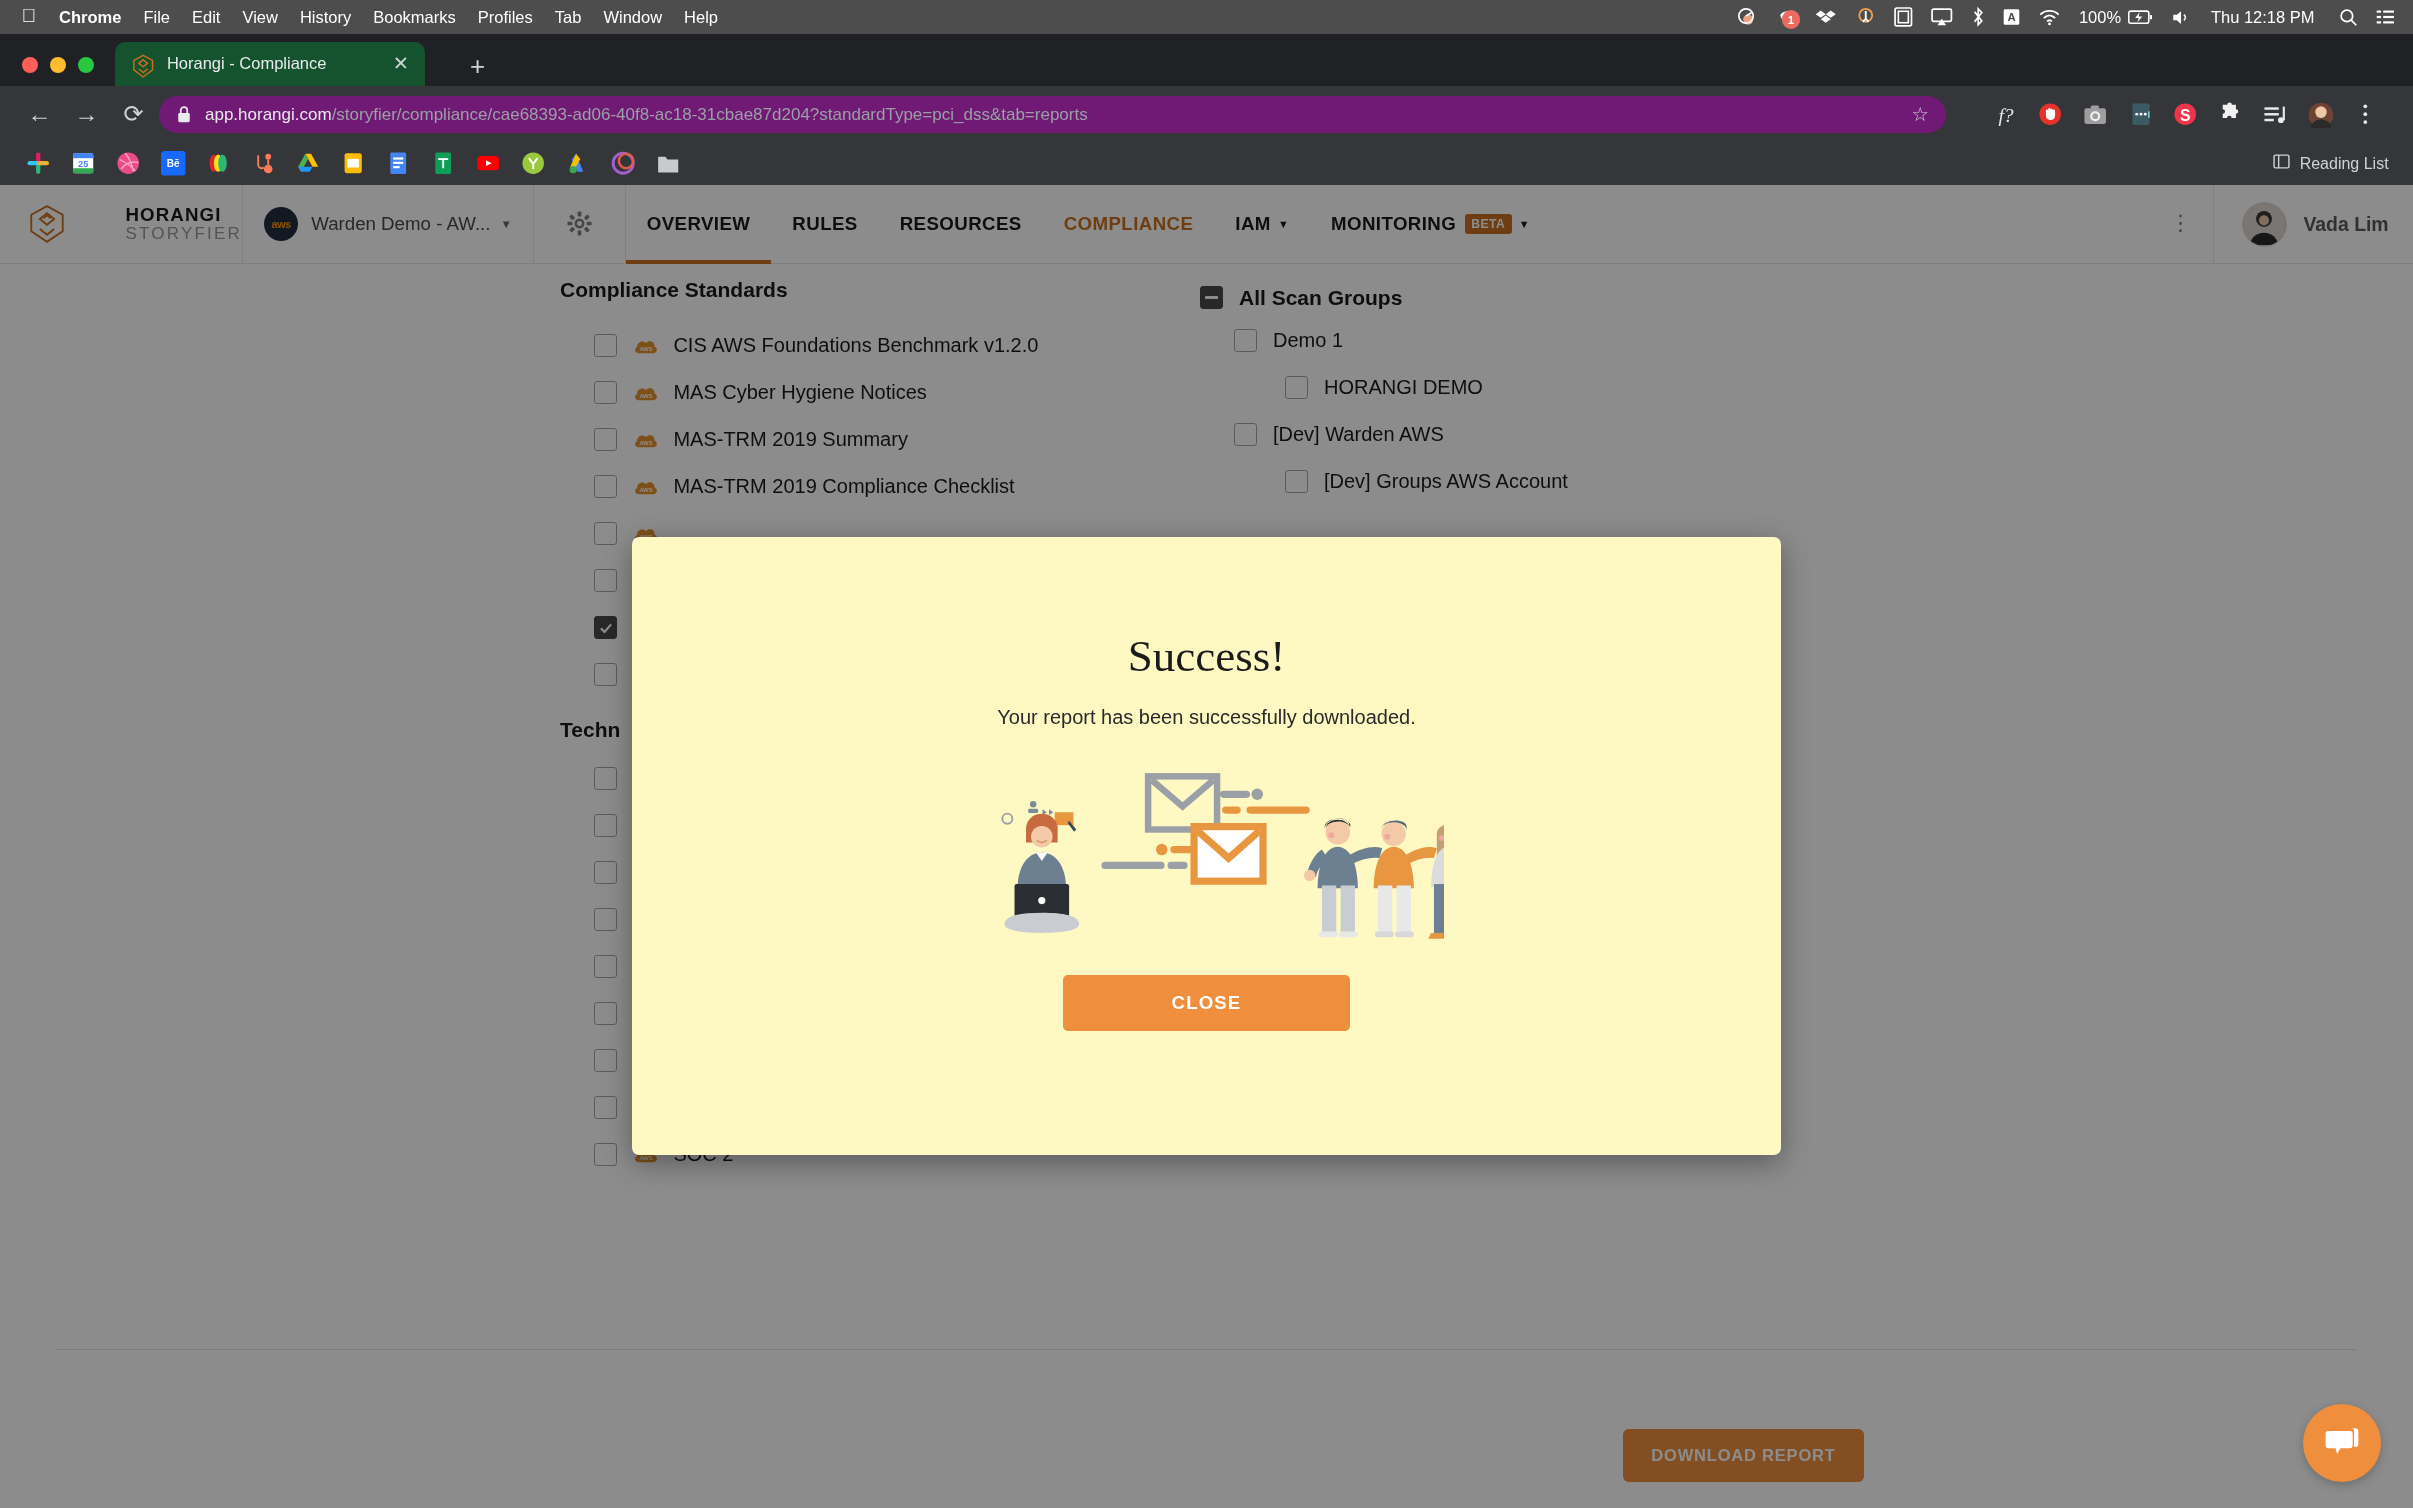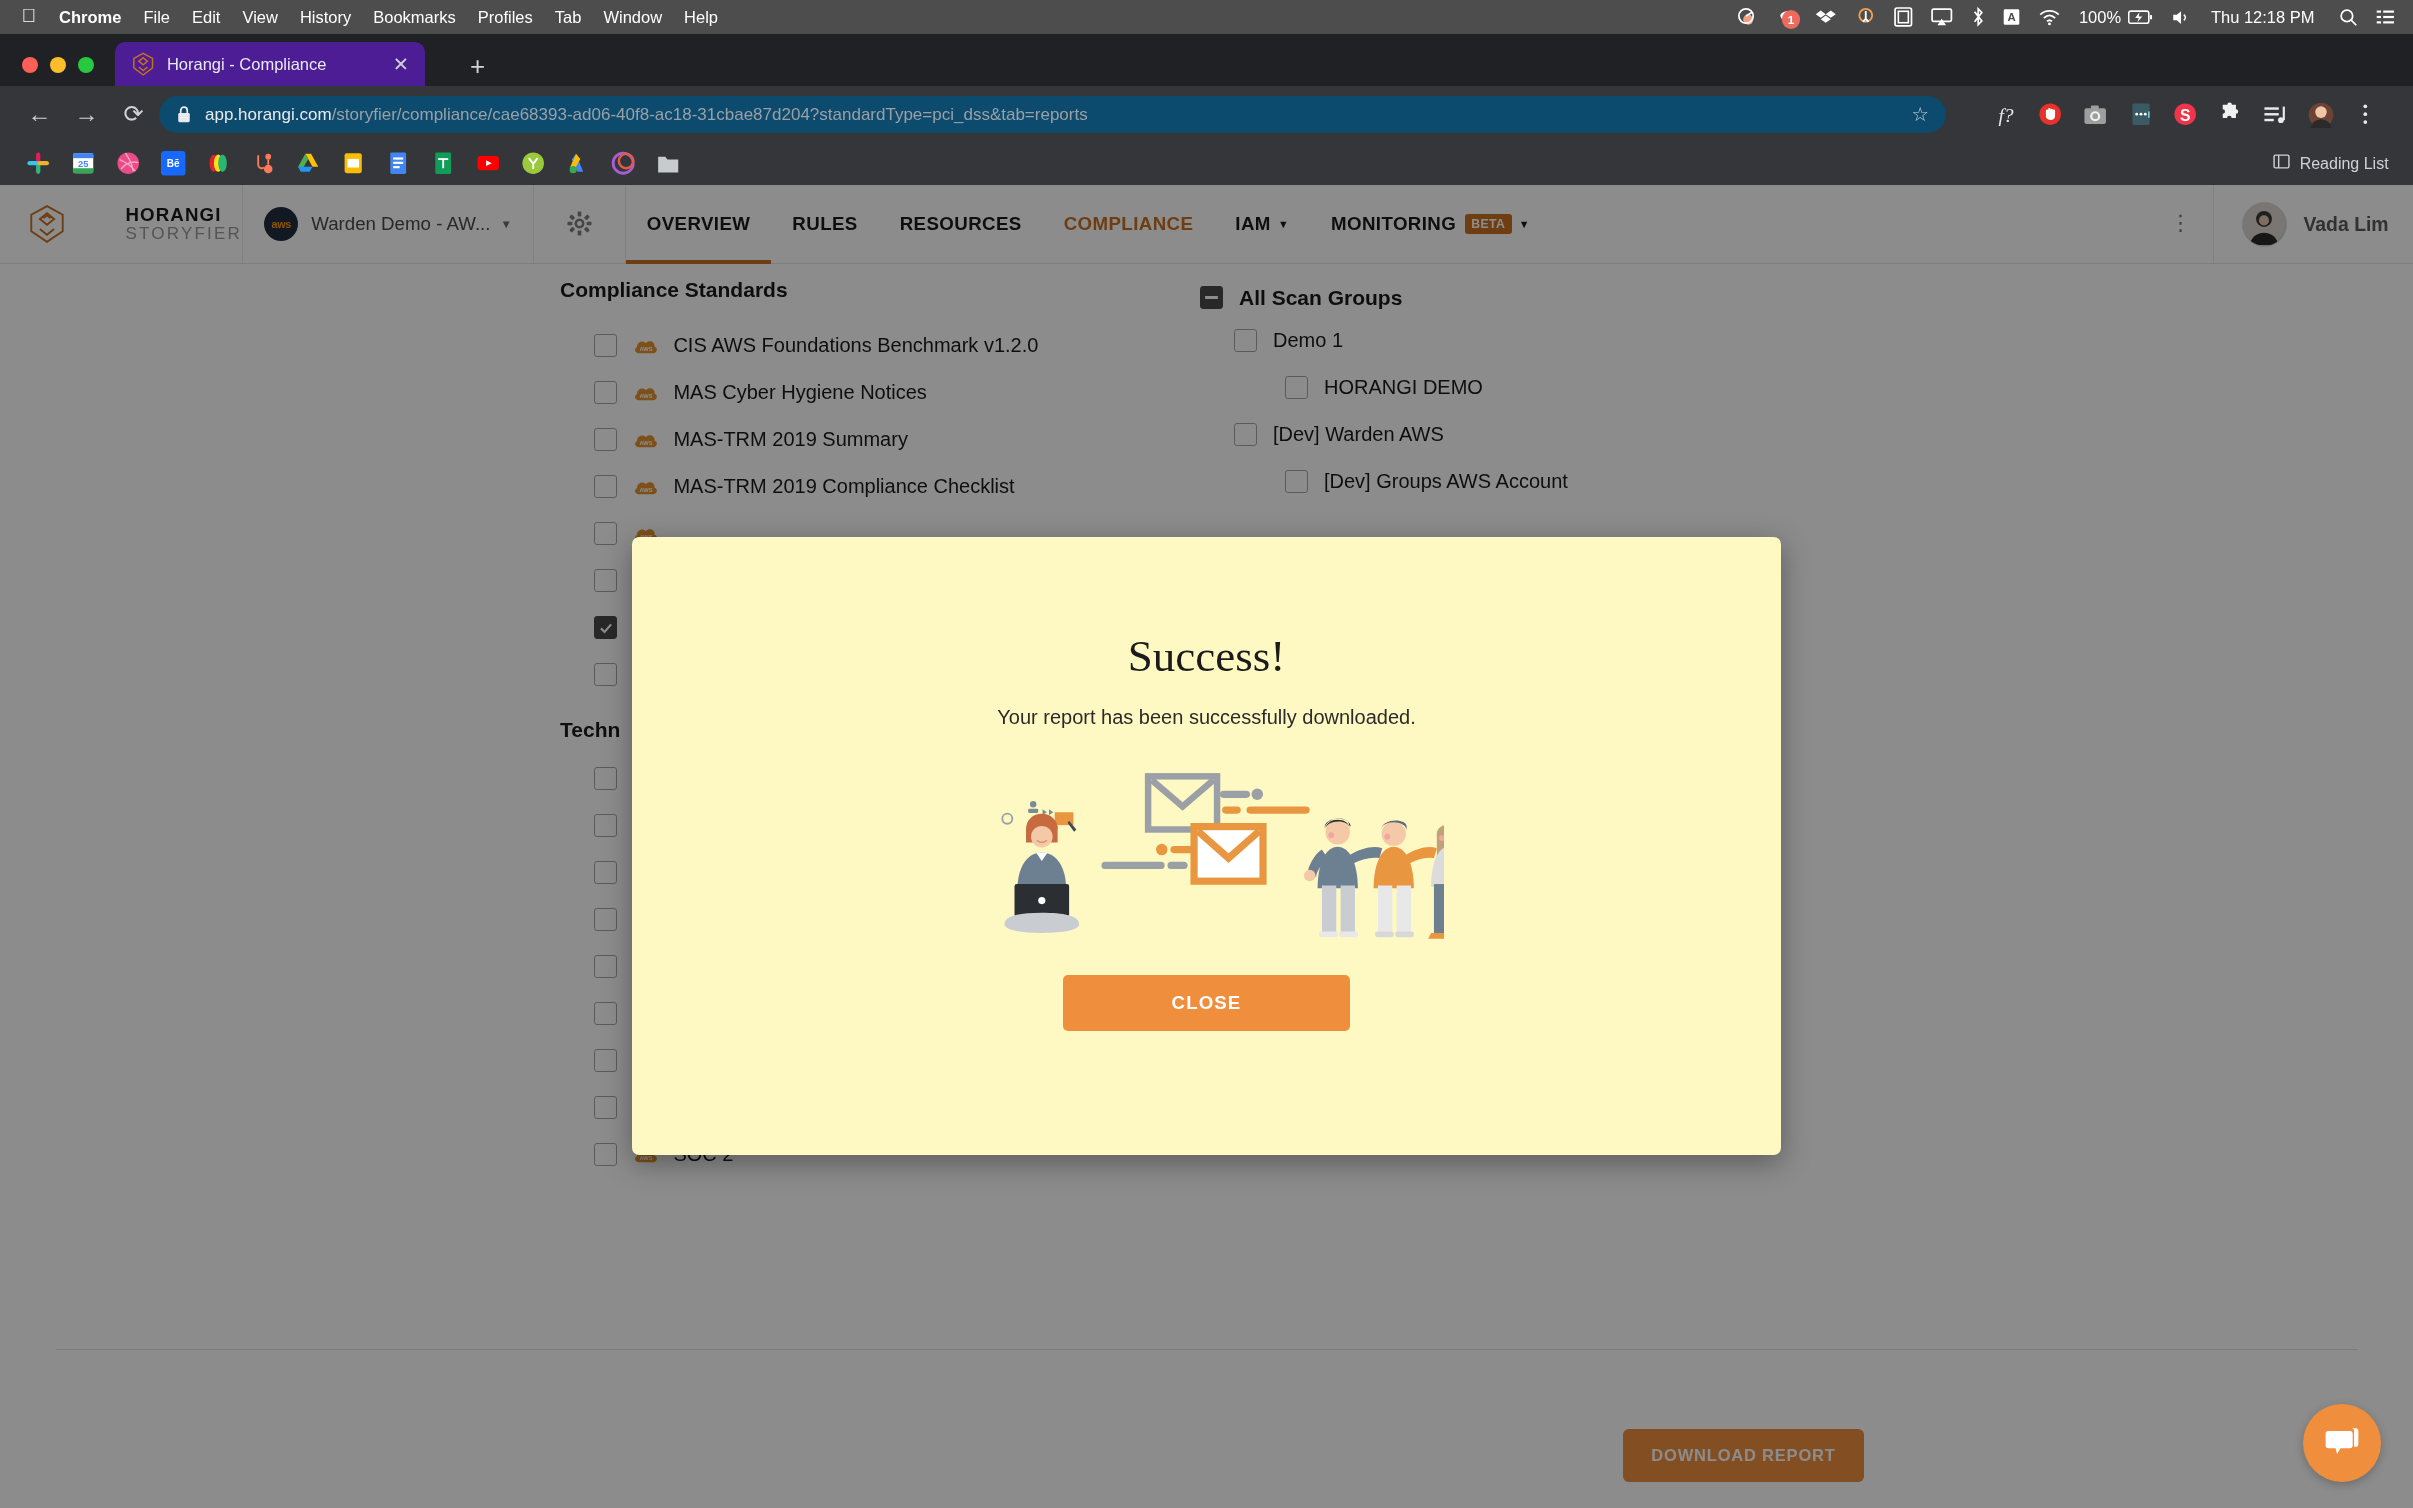--- a/index.html
+++ b/index.html
@@ -32,39 +32,39 @@
   .chrome-top{
     position:absolute; top:34px; left:0; width:2413px; height:52px;
     background:#202124;
   }
   .traffic{ position:absolute; top:57px; left:21.5px; display:flex; gap:12.2px; }
   .traffic i{ display:block; width:16px; height:16px; border-radius:50%; }
   .tl-red{ background:#ff5f57; } .tl-yel{ background:#ffbd2e; } .tl-grn{ background:#28c840; }
 
   .tab{
     position:absolute; top:42px; left:115px; width:310px; height:45px;
-    background:#4c1d95; border-radius:10px 10px 0 0;
-    display:flex; align-items:center; padding:0 16px;
+    background:#14532d; border-radius:10px 10px 0 0;
+    display:flex; align-items:flex-start; padding:12px 16px;
   }
   .tab .favicon{ width:24.4px; height:24.4px; flex:none; margin-right:11.5px; }
   .tab .tab-title{ color:#e8eaed; font-size:16.5px; white-space:nowrap; overflow:hidden; flex:1; }
   .tab .tab-close{ color:#cfd2d6; font-size:19.4px; line-height:1; cursor:default; }
   .newtab{
     position:absolute; top:53px; left:470px; color:#cfd2d6; font-size:26px;
     font-weight:300; line-height:1;
   }
 
   .chrome-toolbar{
     position:absolute; top:86px; left:0; width:2413px; height:55px;
     background:#35363a; display:flex; align-items:center;
   }
   .nav-btn{ color:#cfd2d6; font-size:24px; margin-left:0; width:47px; text-align:center; }
   .omni{
     position:absolute; left:159px; top:96px; width:1787px; height:37px;
-    background:#0c4a6e; border-radius:18.7px; display:flex; align-items:center;
+    background:#701a75; border-radius:18.7px; display:flex; align-items:center;
     padding:0 17px;
   }
   .omni .lock{ margin-right:13px; display:flex; }
   .omni .url{ font-size:17px; white-space:nowrap; overflow:hidden; }
   .omni .url .host{ color:#e8eaed; }
   .omni .url .rest{ color:#9aa0a6; }
   .omni .star{ margin-left:auto; color:#cfd2d6; font-size:19.4px; }
 
   .ext-row{ position:absolute; top:96px; left:1983px; display:flex; align-items:center; gap:0; }
   .ext-row .ext{ width:45px; height:37px; display:flex; align-items:center; justify-content:center; }

